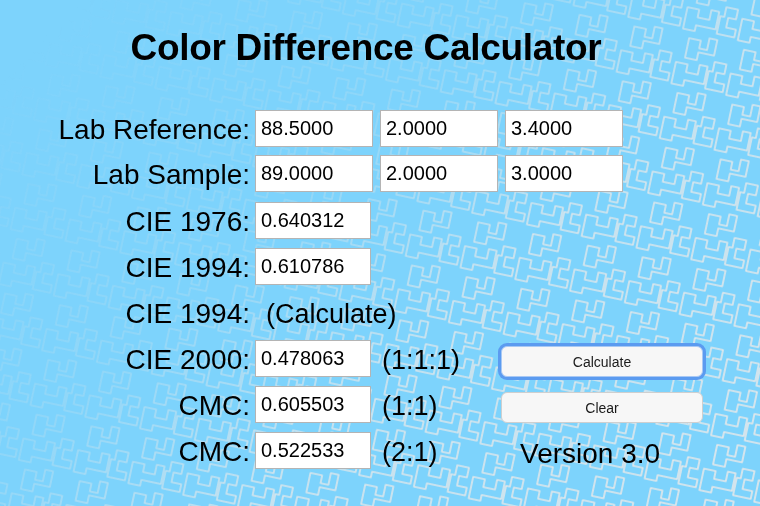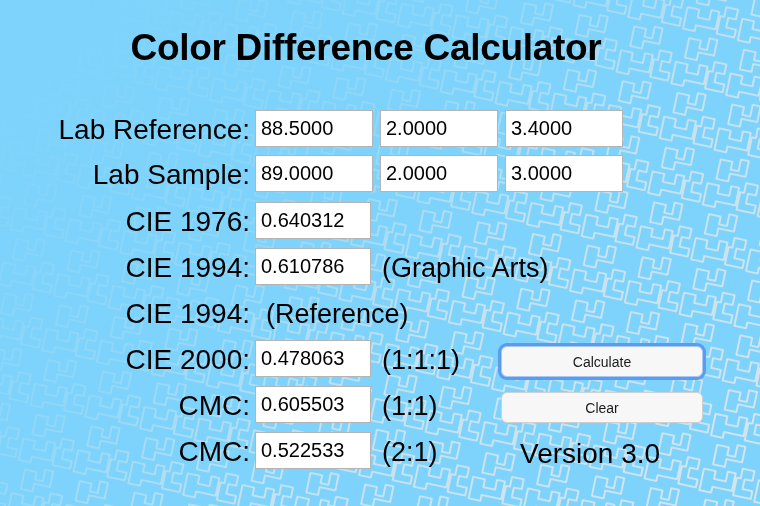--- a/index.html
+++ b/index.html
@@ -177,26 +177,25 @@
 
     <div class="row" style="top:205px;">
       <div class="row-label">CIE 1976:</div>
       <input class="field result" type="text" readonly="" value="0.640312" style="">
       <div class="suffix"></div>
     </div>
 
     <div class="row" style="top:251px;">
       <div class="row-label">CIE 1994:</div>
       <input class="field result" type="text" readonly="" value="0.610786" style="">
-      <div class="suffix">(Graphic Arts)</div>
     </div>
 
     <div class="row" style="top:297px;">
       <div class="row-label">CIE 1994:</div>
-      <div class="suffix">(Reference)</div>
+      <div class="suffix">(Calculate)</div>
     </div>
 
     <div class="row" style="top:343px;">
       <div class="row-label">CIE 2000:</div>
       <input class="field result" type="text" readonly="" value="0.478063" style="">
       <div class="suffix">(1:1:1)</div>
     </div>
 
     <div class="row" style="top:389px;">
       <div class="row-label">CMC:</div>

